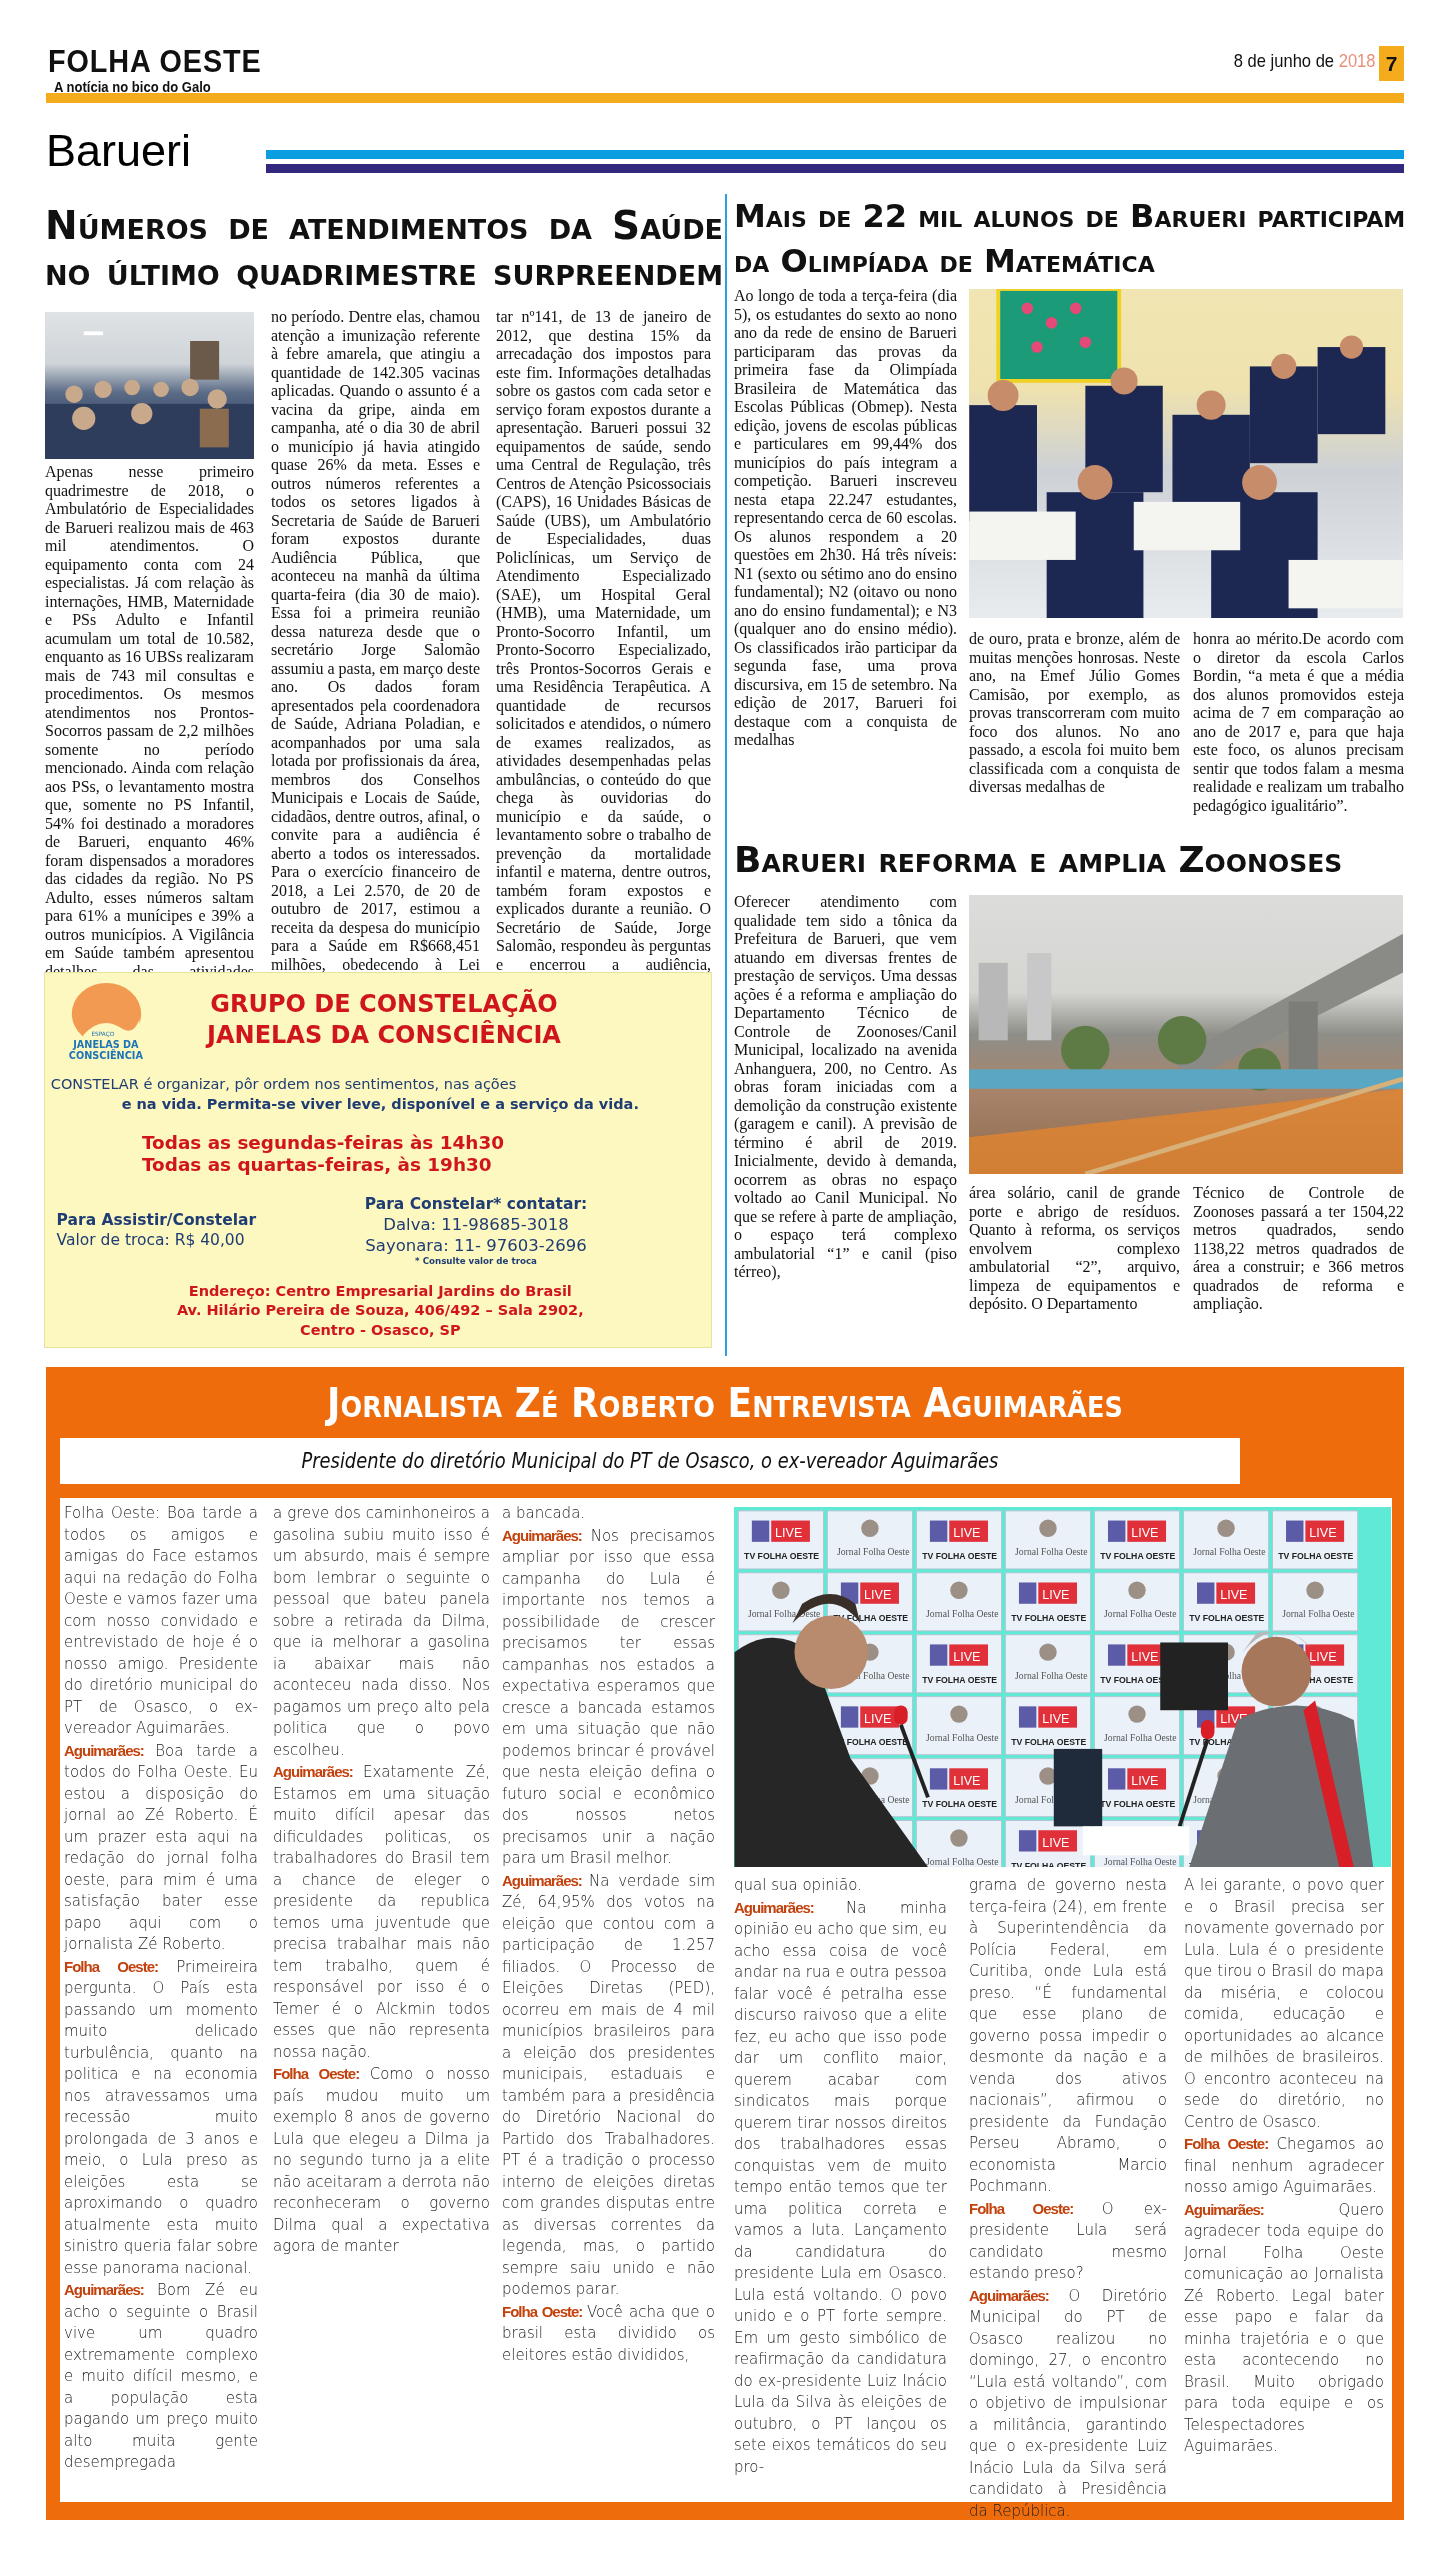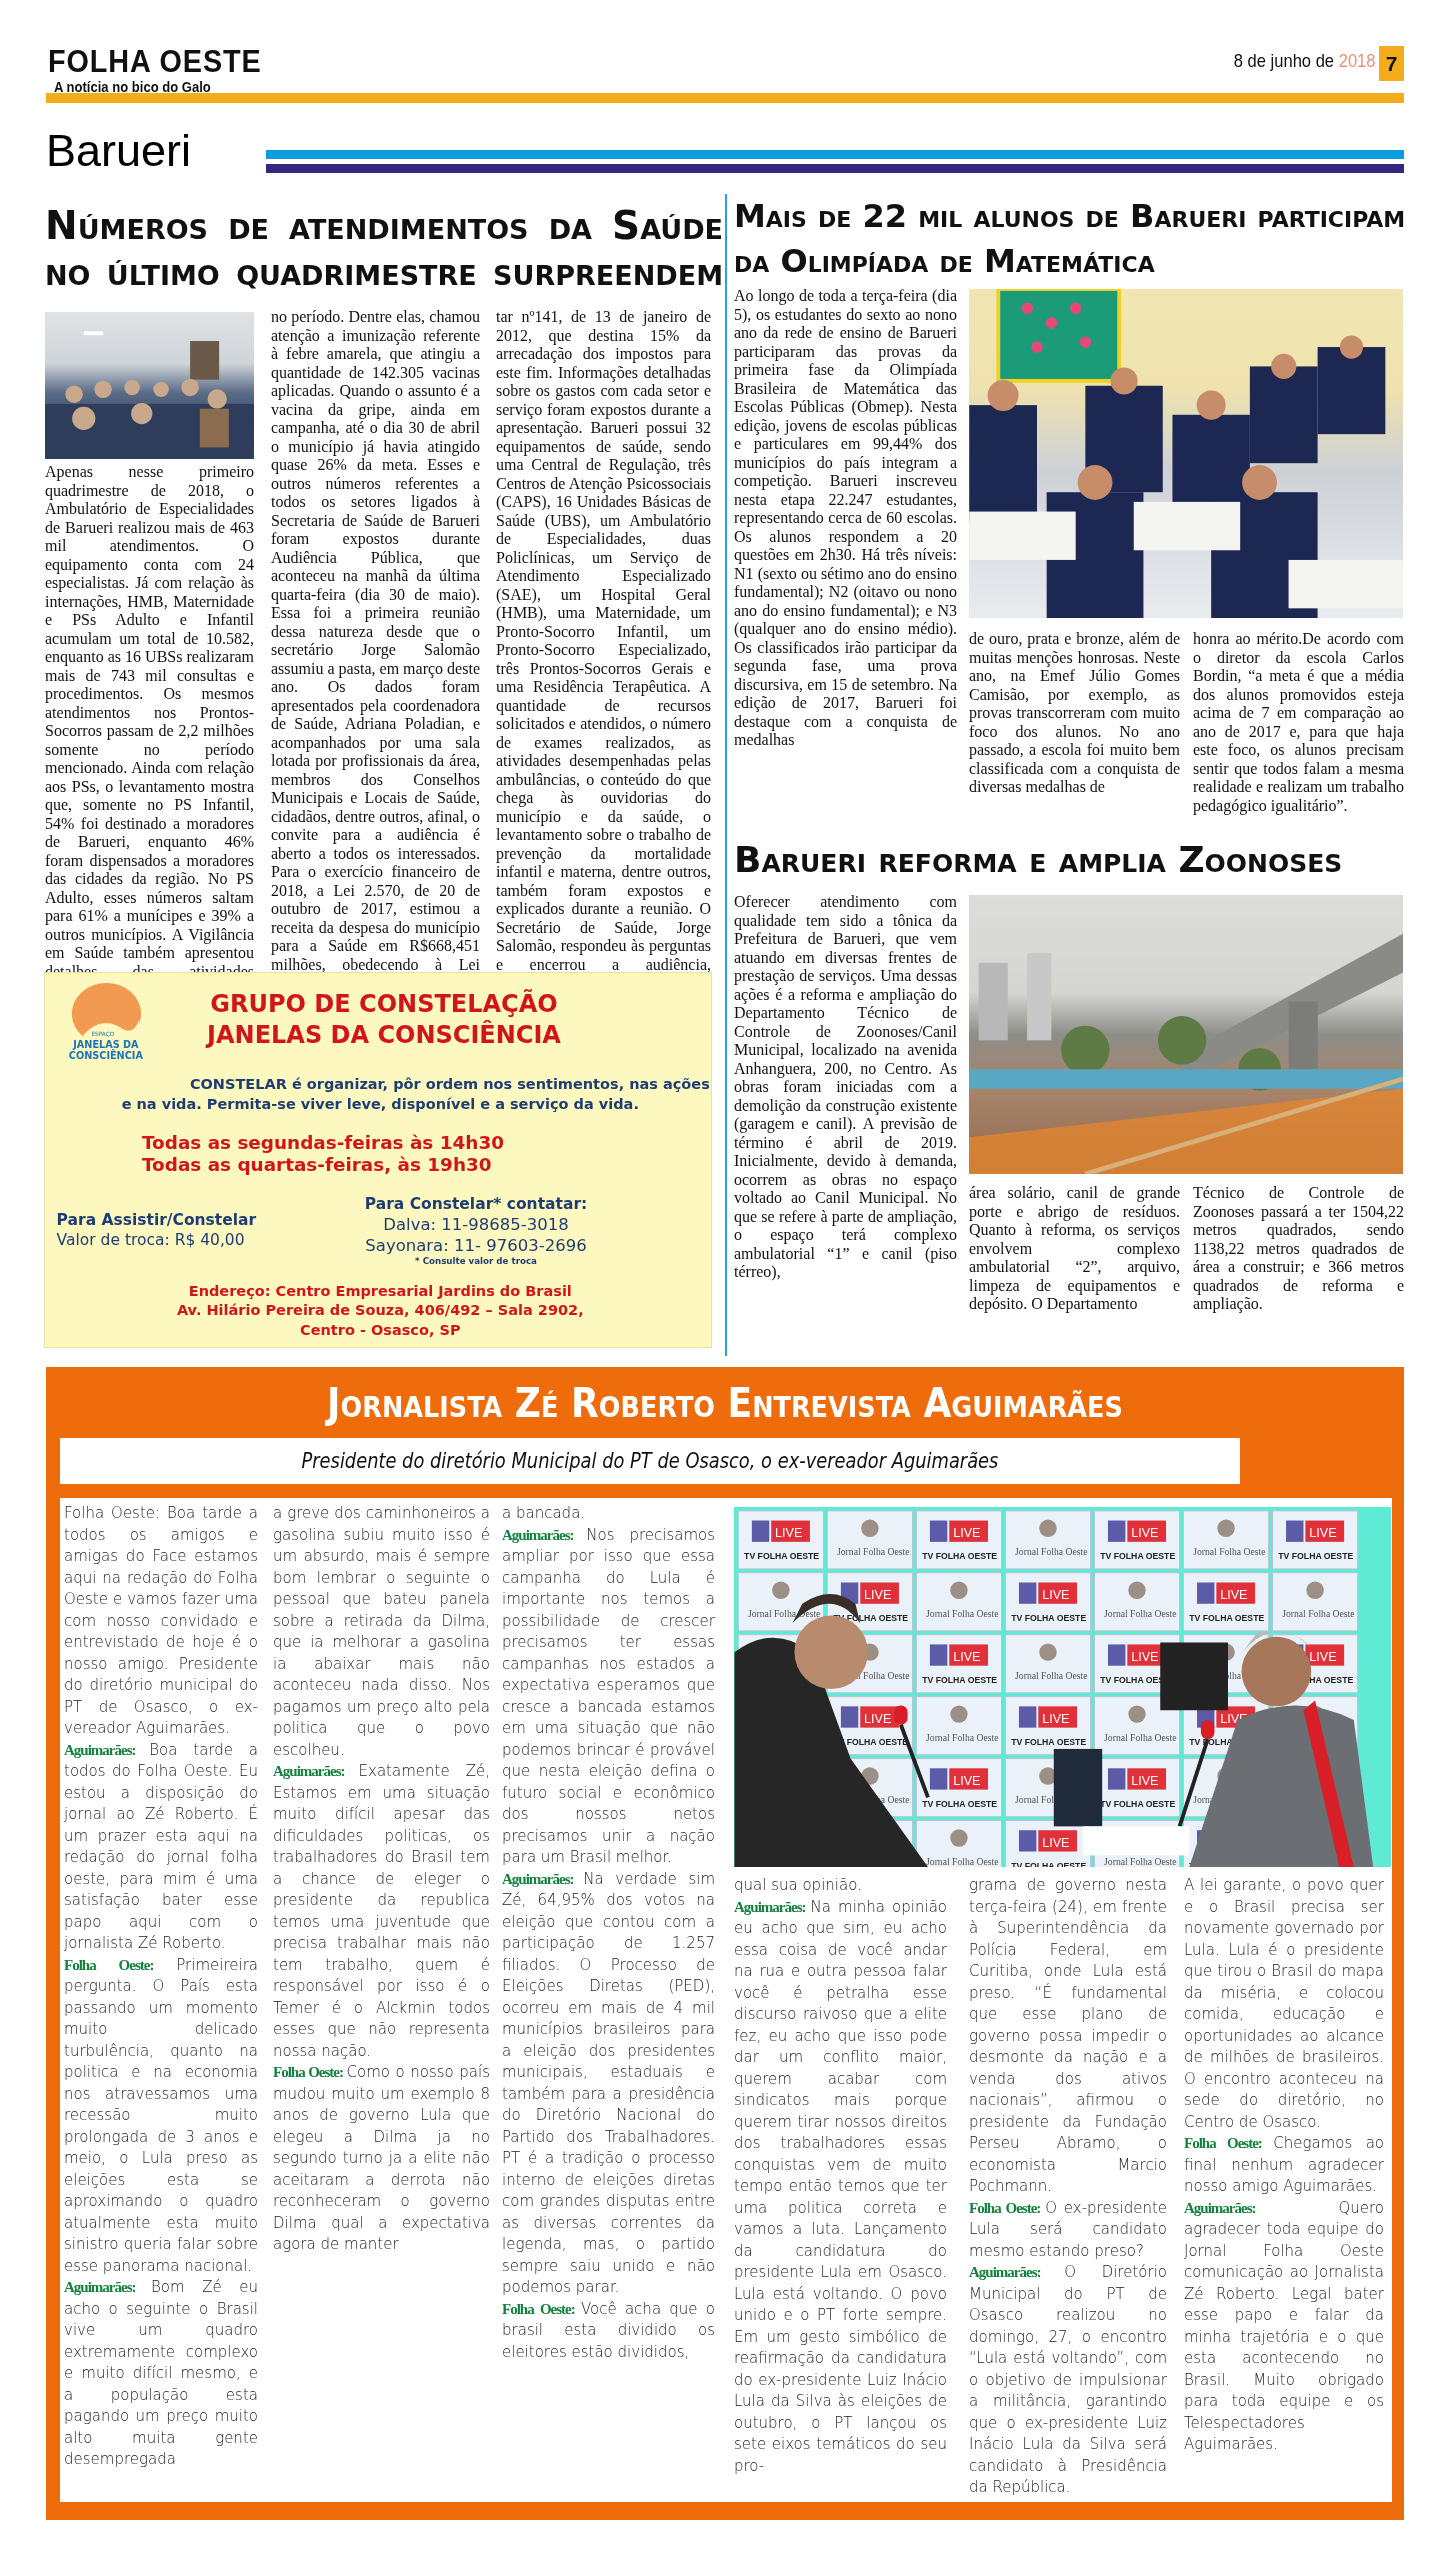--- a/index.html
+++ b/index.html
@@ -22,21 +22,21 @@
   .h3{left:734px;top:839px;width:678px;font-size:36px;line-height:41px}
   .col{font-size:16px;line-height:18.5px;text-align:justify;hyphens:manual}
   .img{overflow:hidden}
   .ad{left:44px;top:972px;width:668px;height:376px;background:#fdf8c0;border:1px solid #e8e2a0}
   .ad .t{position:absolute;font-family:"DejaVu Sans",sans-serif;font-weight:700}
   .orange{left:46px;top:1367px;width:1358px;height:1153px;background:#ef6c0c}
   .ibanner{left:46px;top:1376px;width:1358px;text-align:center;color:#fff;font-family:"DejaVu Sans",sans-serif;font-weight:700;font-size:41px;font-variant:small-caps;line-height:54px;transform:scaleX(0.88)}
   .isub{left:60px;top:1438px;width:1180px;height:46px;background:#fff;text-align:center;font-family:"DejaVu Sans",sans-serif;font-style:italic;font-weight:400;font-size:21px;line-height:46px;transform-origin:center}
   .ibody{left:60px;top:1498px;width:1332px;height:1004px;background:#fff}
   .icol{font-family:"DejaVu Sans",sans-serif;font-size:15px;line-height:21.5px;text-align:justify;color:#222;font-weight:300}
-  .icol b{font-family:Liberation Serif, serif;font-weight:900;color:#15803d;letter-spacing:-1px}
+  .icol b{font-family:Liberation Sans, sans-serif;font-weight:900;color:#c2410c;letter-spacing:-1px}
 </style>
 </head>
 <body>
 
 <div class="abs masthead-title">FOLHA OESTE</div>
 <div class="abs masthead-tag">A notícia no bico do Galo</div>
 <div class="abs date" style="right:76px">
   <span>8 de junho de </span><span class="yr">2018</span>
 </div>
 <div class="abs pagebox">7</div>
@@ -79,21 +79,21 @@
     <svg width="87" height="79" viewBox="0 0 90 82">
       <ellipse cx="46" cy="34" rx="36" ry="32" fill="#f39a52"></ellipse>
       <path d="M22 56 Q40 36 60 48 Q74 58 80 40 L80 70 L22 70 Z" fill="#fdf8c0"></path>
     </svg>
     <div class="t" style="left:29px;top:50px;font-size:5.8px;color:#1b73b8;font-weight:400">ESPAÇO</div>
     <div class="t" style="left:17.4px;top:58px;font-size:9.7px;color:#1b73b8;width:87px;text-align:center;left:0">JANELAS DA</div>
     <div class="t" style="left:0;top:69px;font-size:9.7px;color:#1b73b8;width:87px;text-align:center">CONSCIÊNCIA</div>
   </div>
   <div class="t" style="left:126px;top:17.4px;width:426px;text-align:center;font-size:24px;color:#d0161c">GRUPO DE CONSTELAÇÃO</div>
   <div class="t" style="left:126px;top:48px;width:426px;text-align:center;font-size:24px;color:#d0161c">JANELAS DA CONSCIÊNCIA</div>
-  <div class="t" style="left:5.8px;top:103px;width:659px;text-align:right;font-size:14.5px;color:#1f3d73;font-weight:700">CONSTELAR é organizar, pôr ordem nos sentimentos, nas ações</div>
+  <div class="t" style="left:5.8px;top:103px;width:659px;text-align:left;font-size:14.5px;color:#1f3d73;font-weight:400">CONSTELAR é organizar, pôr ordem nos sentimentos, nas ações</div>
   <div class="t" style="left:5.8px;top:123px;width:659px;text-align:center;font-size:14.5px;color:#1f3d73">e na vida. Permita-se viver leve, disponível e a serviço da vida.</div>
   <div class="t" style="left:97px;top:159px;font-size:18.4px;color:#d0161c">Todas as segundas-feiras às 14h30</div>
   <div class="t" style="left:97px;top:181px;font-size:18.4px;color:#d0161c">Todas as quartas-feiras, às 19h30</div>
   <div class="t" style="left:11.6px;top:238px;font-size:15.5px;color:#1f3d73">Para Assistir/Constelar</div>
   <div class="t" style="left:11.6px;top:258px;font-size:15.5px;color:#1f3d73;font-weight:400">Valor de troca: R$ 40,00</div>
   <div class="t" style="left:271px;top:222px;width:320px;text-align:center;font-size:15.5px;color:#1f3d73">Para Constelar* contatar:</div>
   <div class="t" style="left:271px;top:242px;width:320px;text-align:center;font-size:16.5px;color:#1f3d73;font-weight:400">Dalva: 11-98685-3018</div>
   <div class="t" style="left:271px;top:263px;width:320px;text-align:center;font-size:16.5px;color:#1f3d73;font-weight:400">Sayonara: 11- 97603-2696</div>
   <div class="t" style="left:271px;top:283px;width:320px;text-align:center;font-size:8.7px;color:#1f3d73">* Consulte valor de troca</div>
   <div class="t" style="left:5.8px;top:310px;width:659px;text-align:center;font-size:14.5px;color:#d0161c">Endereço: Centro Empresarial Jardins do Brasil</div>

